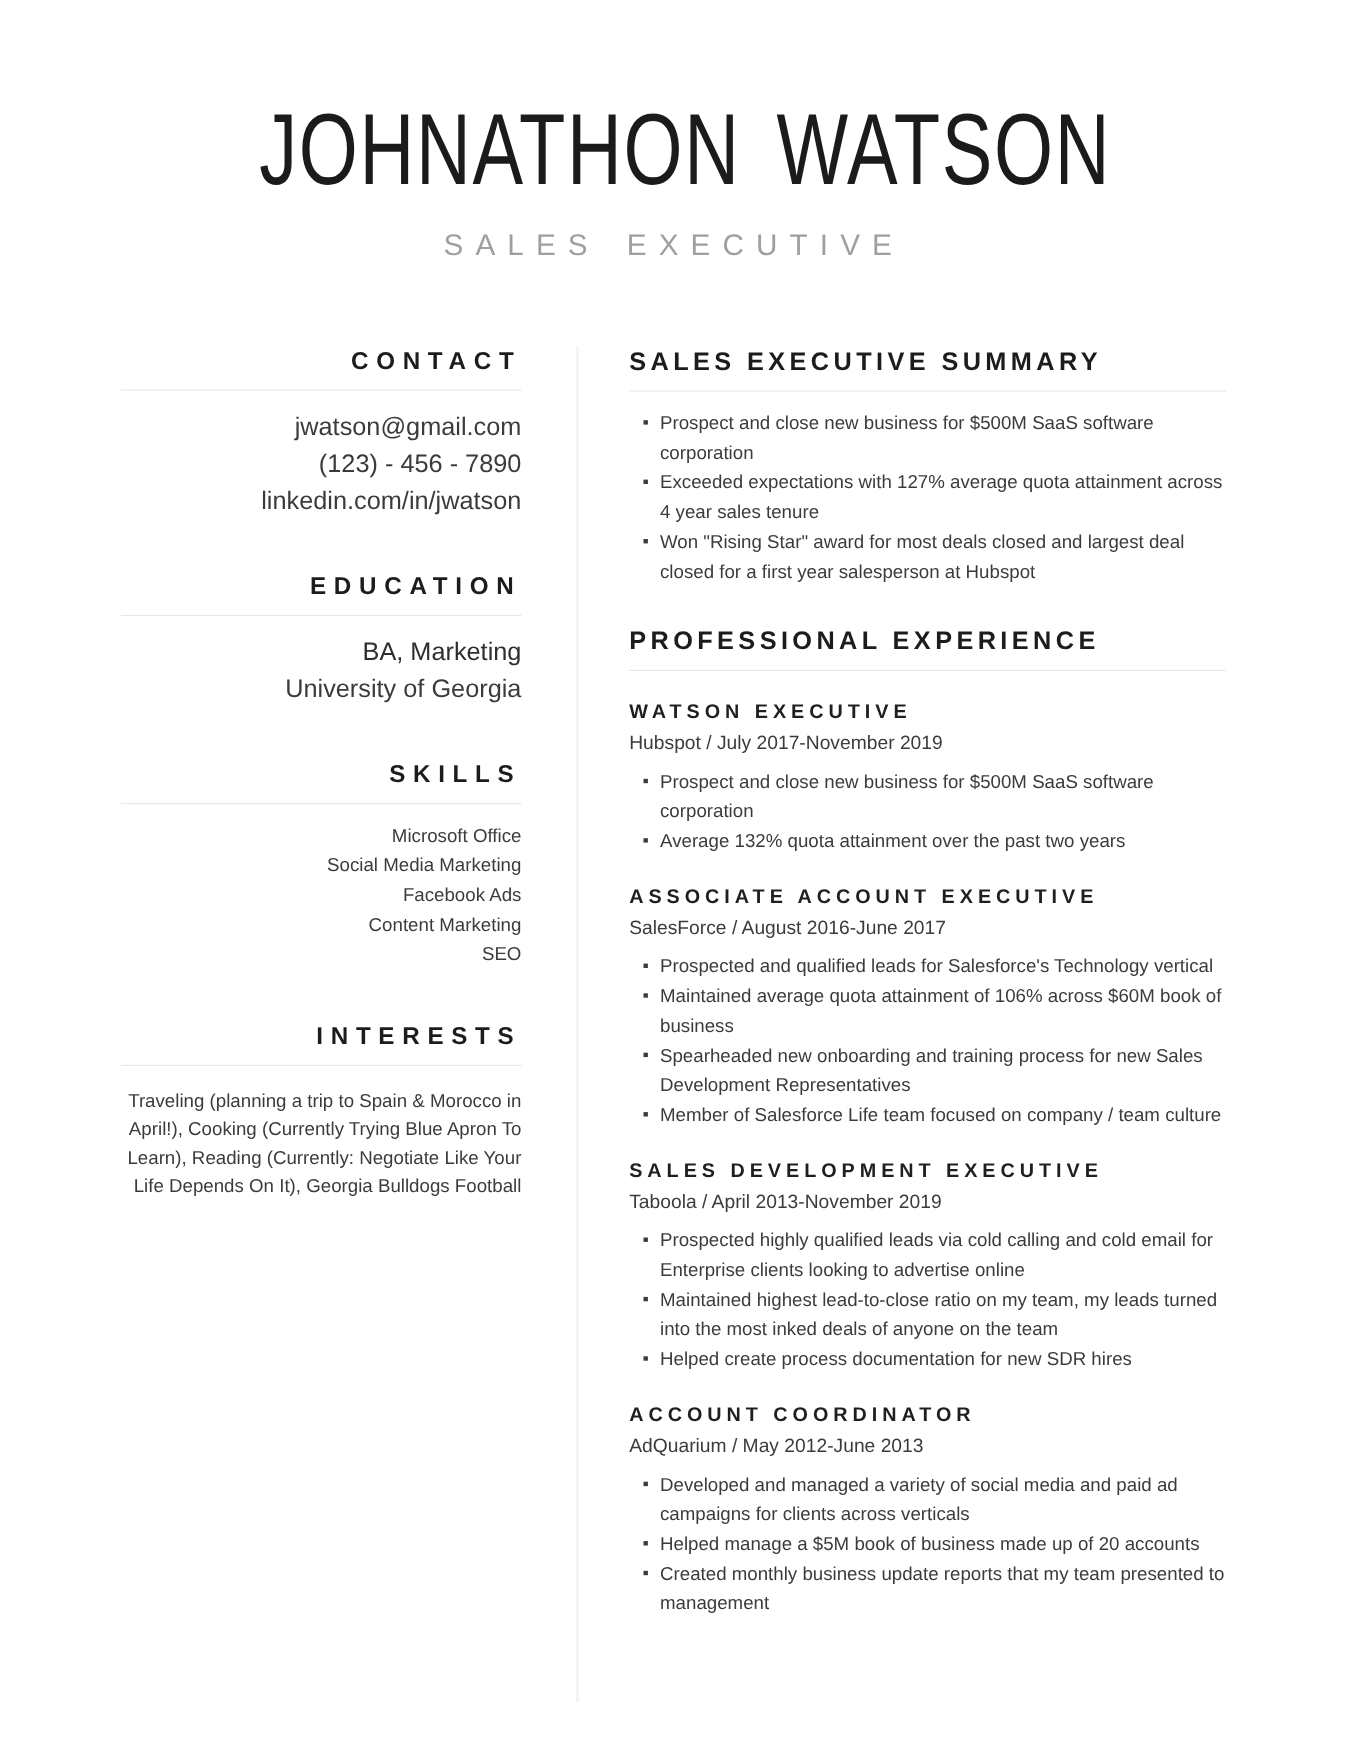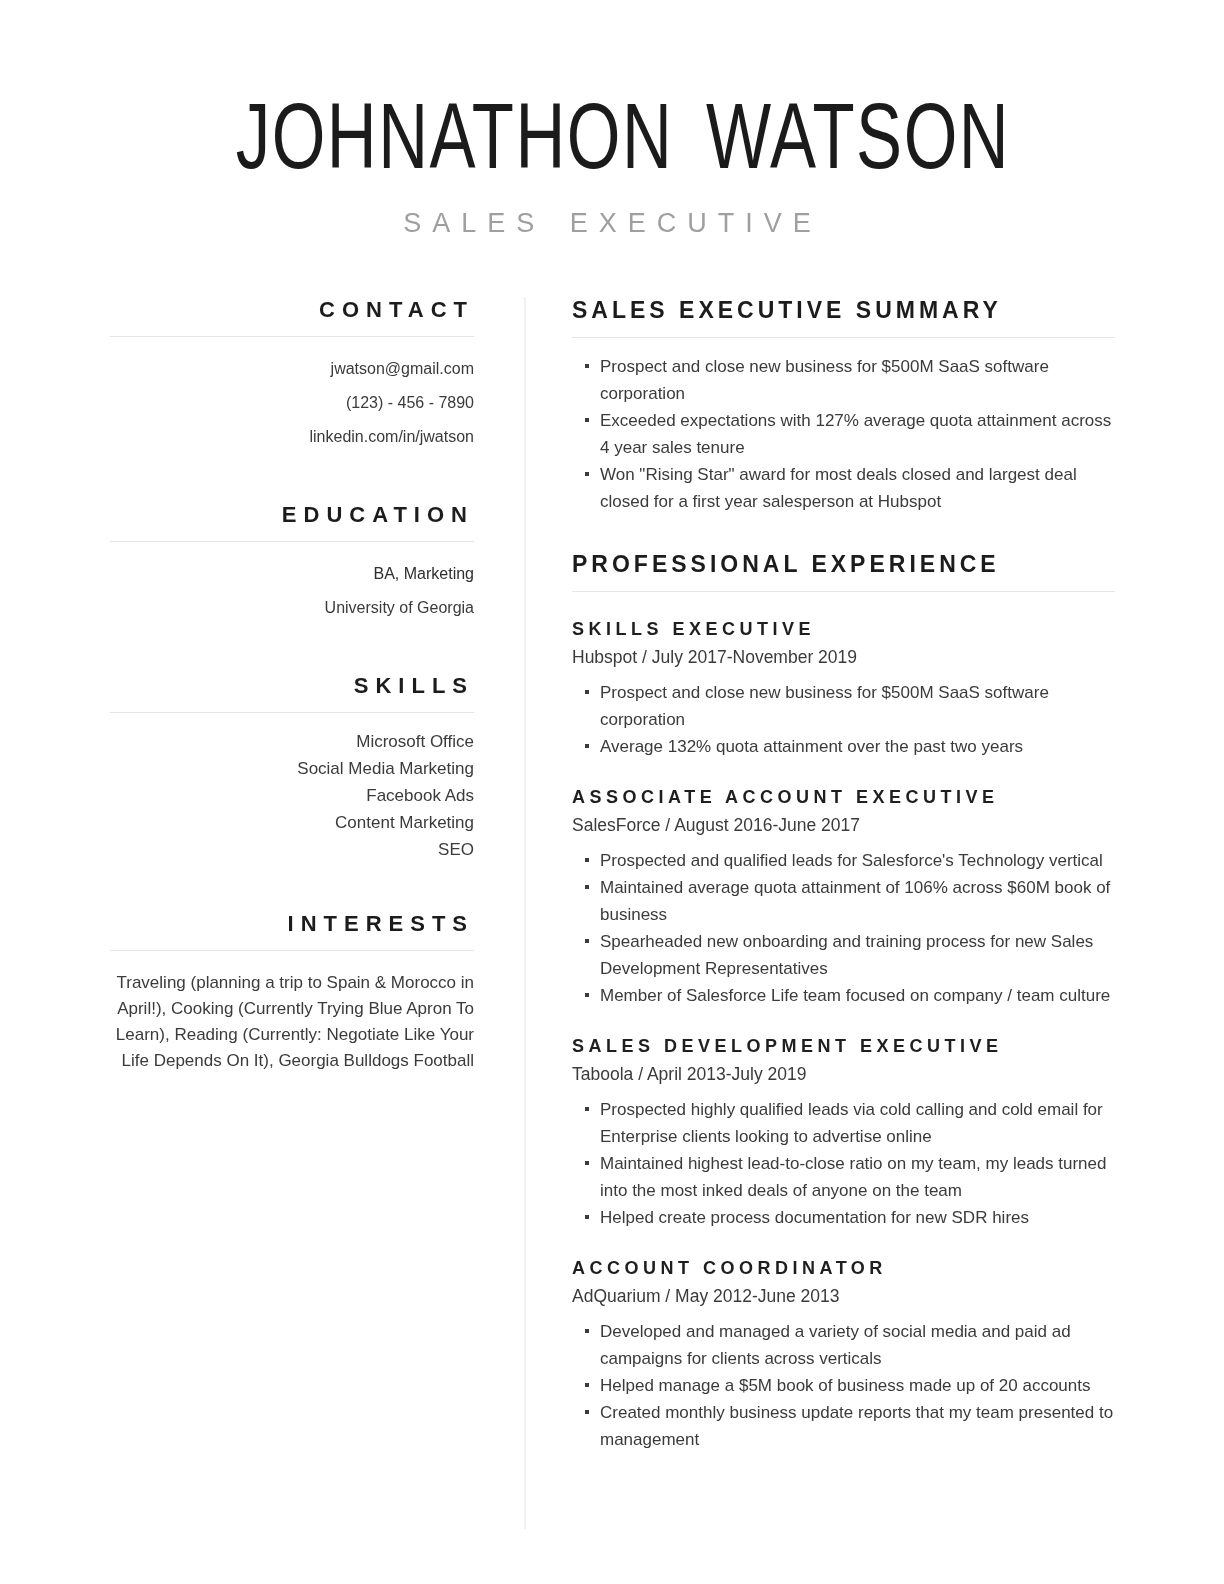--- a/index.html
+++ b/index.html
@@ -32,21 +32,21 @@
   }
   .resume-title {
     margin-top:26px;
     font-size:27px;
     letter-spacing:11px;
     word-spacing:6px;
     color:#9f9f9f;
   }
 
   
-  .columns { display:flex; align-items:stretch; margin-top:58px; }
+  .columns { display:flex; align-items:stretch; margin-top:76px; }
 
   .sidebar {
     width:416px;
     box-sizing:border-box;
     padding-right:50px;
     padding-bottom:40px;
     border-right:2px solid #f1f1f1;
     text-align:right;
     flex-shrink:0;
   }
@@ -61,21 +61,21 @@
 
   
   .side-section + .side-section { margin-top:48px; }
   .side-heading {
     font-size:22px;
     font-weight:bold;
     letter-spacing:7px;
     color:#1c1c1c;
   }
   .side-body { margin-top:15px; }
-  .contact-line, .edu-line { font-size:16px; line-height:34px; }
+  .contact-line, .edu-line { font-size:23px; line-height:34px; }
   .edu-degree { font-weight:normal; color:#2e2e2e; }
   .skill-line { font-size:17px; line-height:27px; }
   .interests-text { font-size:17px; line-height:26px; margin-top:19px; }
 
   
   .main-heading {
     font-size:23px;
     font-weight:bold;
     letter-spacing:4px;
     color:#1c1c1c;
@@ -174,42 +174,42 @@
           <li>Exceeded expectations with 127% average quota attainment across 4 year sales tenure</li>
           <li>Won "Rising Star" award for most deals closed and largest deal closed for a first year salesperson at Hubspot</li>
         </ul>
       </section>
 
       <section class="main-section">
         <div class="main-heading">PROFESSIONAL EXPERIENCE</div>
         <hr class="rule">
 
         <div class="job">
-          <div class="job-title">SKILLS EXECUTIVE</div>
+          <div class="job-title">WATSON EXECUTIVE</div>
           <div class="job-meta">Hubspot / July 2017-November 2019</div>
           <ul class="bullets">
             <li>Prospect and close new business for $500M SaaS software corporation</li>
             <li>Average 132% quota attainment over the past two years</li>
           </ul>
         </div>
 
         <div class="job">
           <div class="job-title">ASSOCIATE ACCOUNT EXECUTIVE</div>
           <div class="job-meta">SalesForce / August 2016-June 2017</div>
           <ul class="bullets">
             <li>Prospected and qualified leads for Salesforce's Technology vertical</li>
             <li>Maintained average quota attainment of 106% across $60M book of business</li>
             <li>Spearheaded new onboarding and training process for new Sales Development Representatives</li>
             <li>Member of Salesforce Life team focused on company / team culture</li>
           </ul>
         </div>
 
         <div class="job">
           <div class="job-title">SALES DEVELOPMENT EXECUTIVE</div>
-          <div class="job-meta">Taboola / April 2013-July 2019</div>
+          <div class="job-meta">Taboola / April 2013-November 2019</div>
           <ul class="bullets">
             <li>Prospected highly qualified leads via cold calling and cold email for Enterprise clients looking to advertise online</li>
             <li>Maintained highest lead-to-close ratio on my team, my leads turned into the most inked deals of anyone on the team</li>
             <li>Helped create process documentation for new SDR hires</li>
           </ul>
         </div>
 
         <div class="job">
           <div class="job-title">ACCOUNT COORDINATOR</div>
           <div class="job-meta">AdQuarium / May 2012-June 2013</div>

